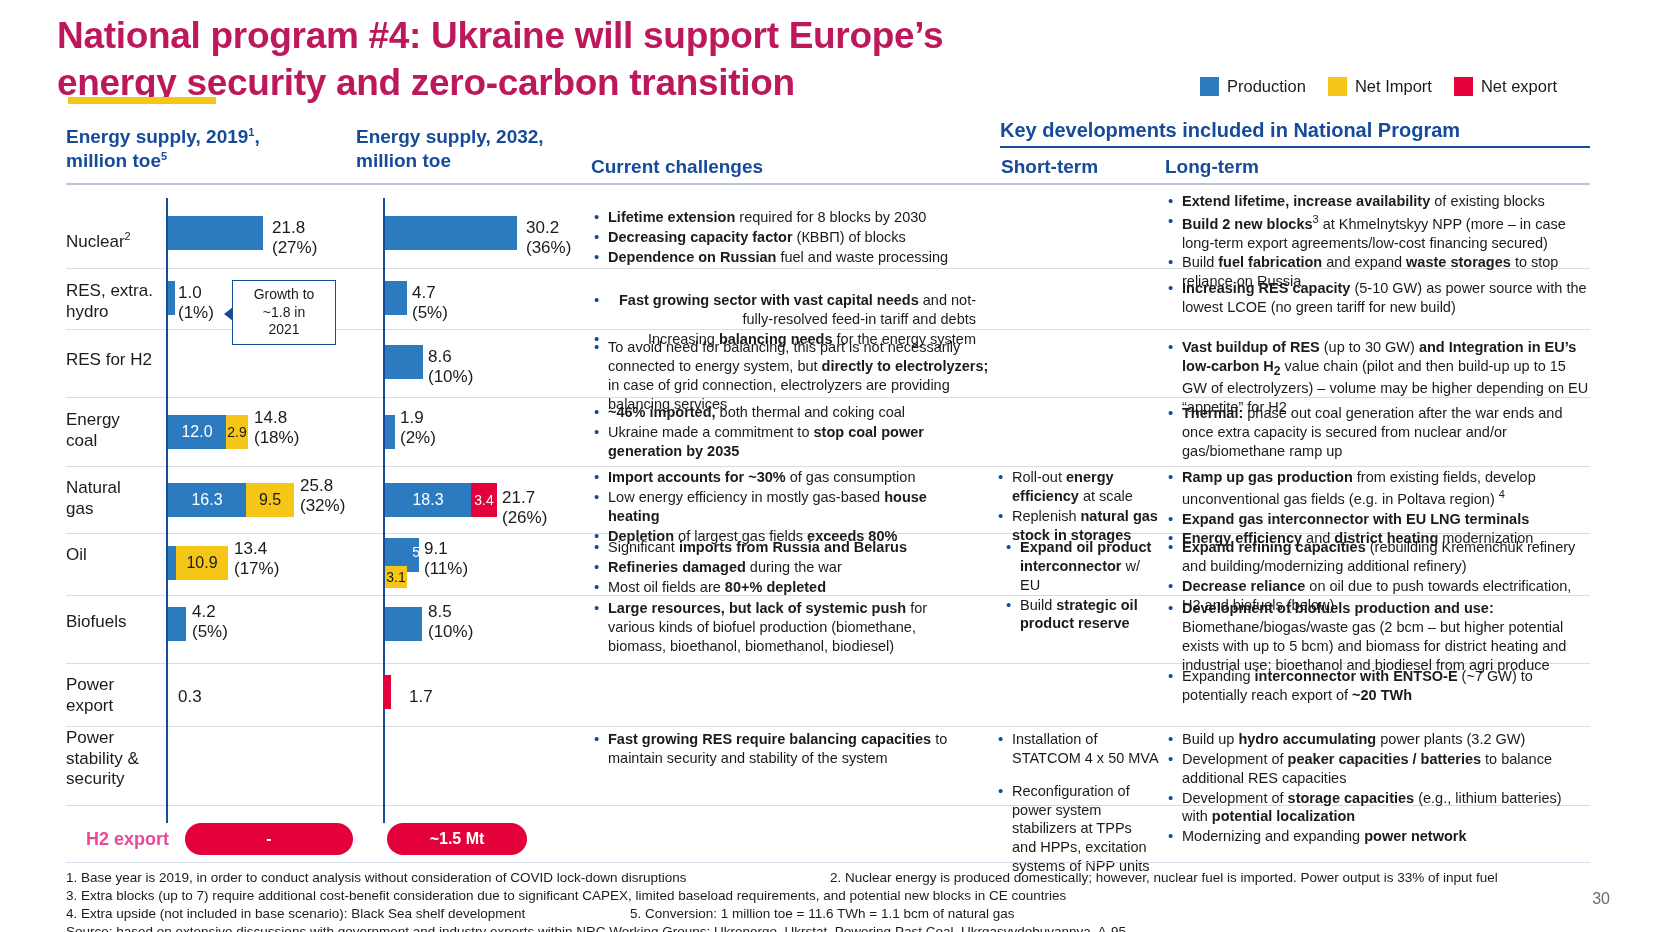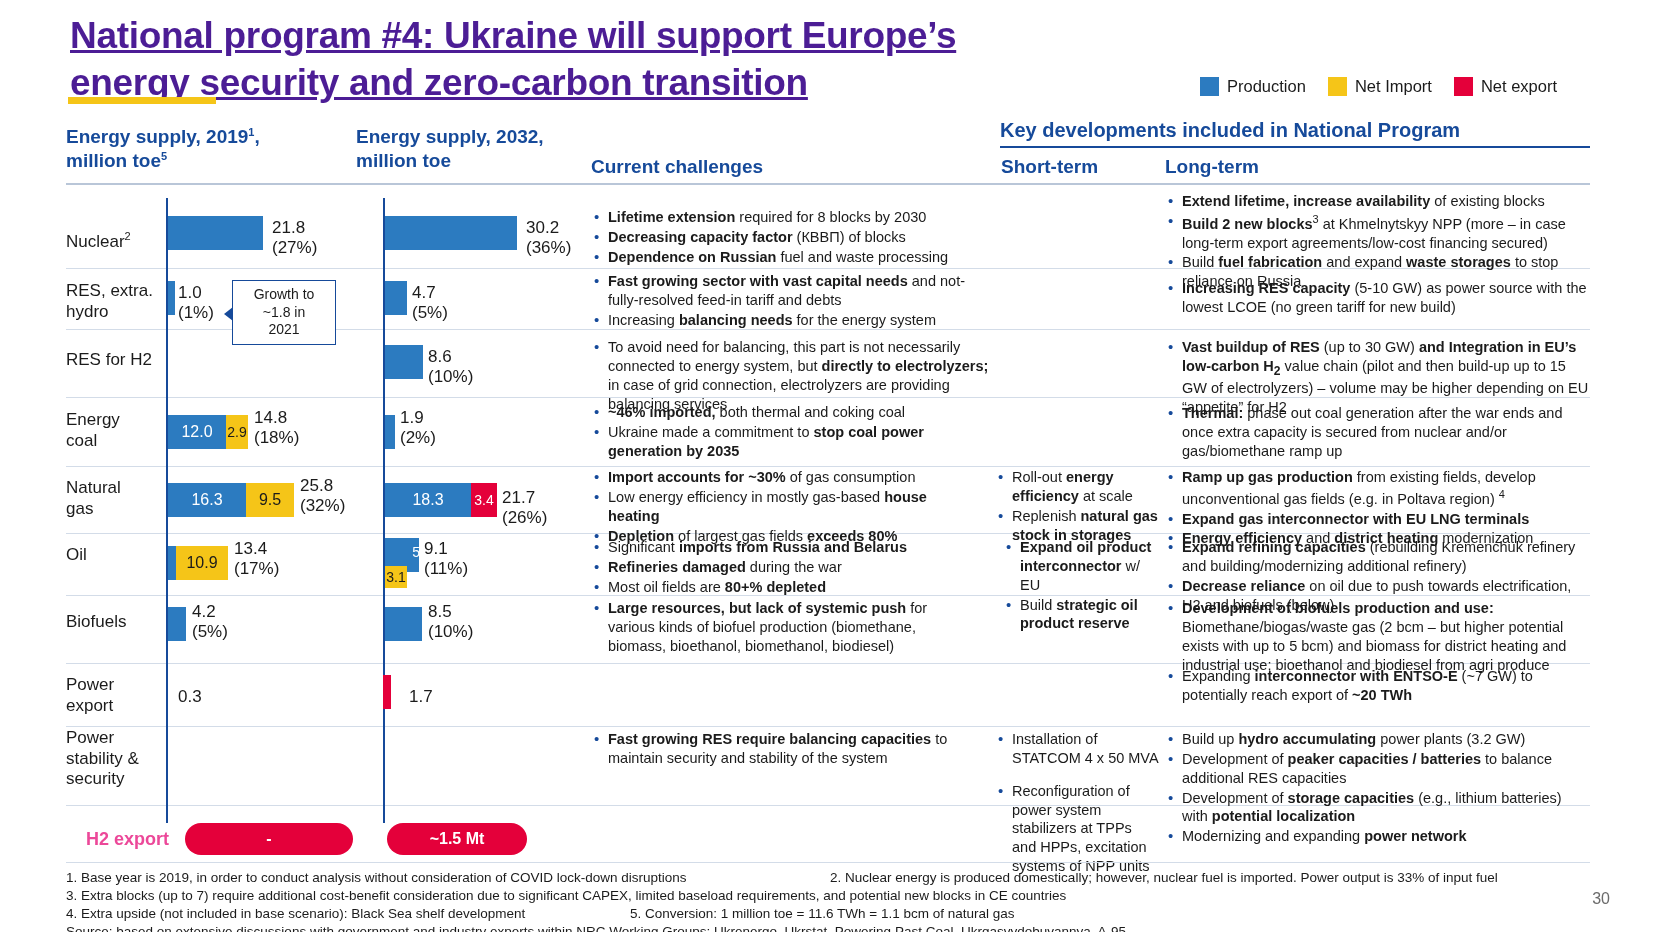--- a/index.html
+++ b/index.html
@@ -9,28 +9,27 @@
     background: #ffffff;
     font-family: "Liberation Sans", sans-serif;
     color: #1b1b1b;
     overflow: hidden;
   }
   .slide { position: relative; width: 1662px; height: 932px; }
 
   
   .title {
     position: absolute;
-    left: 70px; top: 12px;
+    left: 57px; top: 12px;
     width: 1180px;
     font-size: 37px;
     font-weight: bold;
-    color: #4c1d95;
+    color: #be185d;
     line-height: 1.28;
     letter-spacing: -0.3px;
-    text-decoration: underline;
   }
   .title-underline {
     position: absolute;
     left: 68px; top: 97px;
     width: 148px; height: 7px;
     background: #f5c518;
   }
 
   
   .legend {
@@ -287,21 +286,21 @@
   </div>
   <div class="callout" style="left:232px; top:280px; width:104px;">
     <span>Growth to</span><br>
     <span>~1.8 in</span><br>
     <span>2021</span>
   </div>
   <div class="bar" style="left:385px; top:281px; width:22px; background:#2c7bc0;"></div>
   <div class="barval" style="left:412px; top:283px;">
     <span>4.7</span><br><span>(5%)</span>
   </div>
-  <div class="bullets" style="left:591px; top:272px; width:385px;">
+  <div class="bullets" style="left:591px; top:291px; width:385px;text-align:right;">
     <div class="b"><b>Fast growing sector with vast capital needs</b> and not-fully-resolved feed-in tariff and debts</div>
     <div class="b">Increasing <b>balancing needs</b> for the energy system</div>
   </div>
   <div class="bullets" style="left:1165px; top:279px; width:425px;">
     <div class="b"><b>Increasing RES capacity</b> (5-10 GW) as power source with the lowest LCOE (no green tariff for new build)</div>
   </div>
 
   <div class="rowlabel" style="top:350px;">
     <span>RES for H2</span>
   </div>

